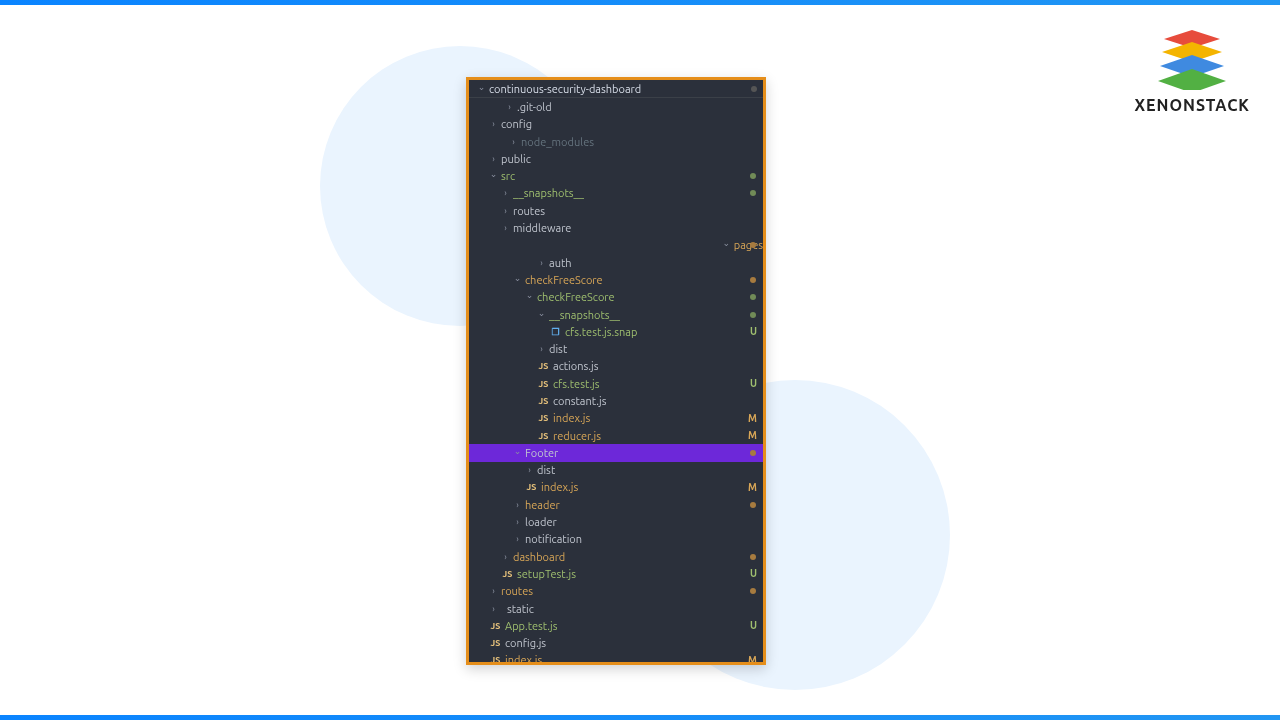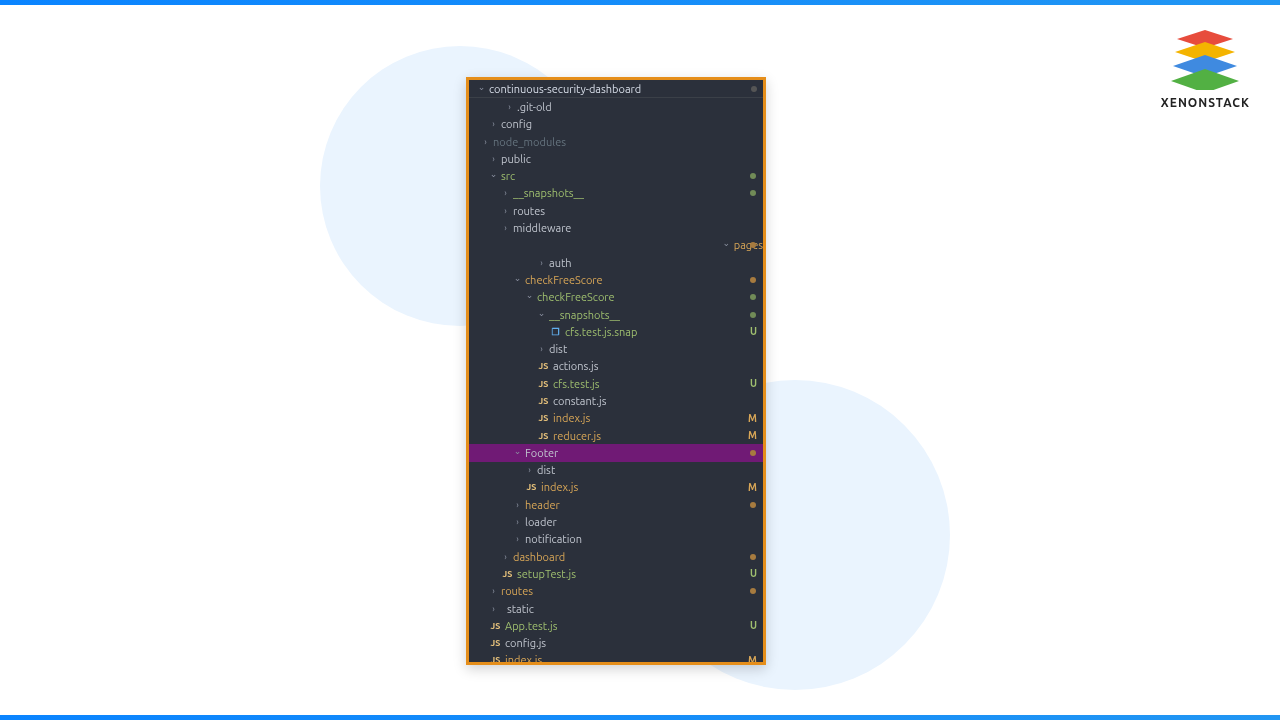--- a/index.html
+++ b/index.html
@@ -2,25 +2,25 @@
 <html><head>
 <meta charset="utf-8">
 <style>
   html,body{margin:0;padding:0;width:1280px;height:720px;font-family:'Ubuntu','Segoe UI',Arial,sans-serif;background:#fff;overflow:hidden}
   .topbar{position:absolute;top:0;left:0;right:0;height:5px;background:linear-gradient(90deg,#0a84ff 0%,#2196f3 100%)}
   .bottombar{position:absolute;bottom:0;left:0;right:0;height:5px;background:linear-gradient(90deg,#0a84ff 0%,#2196f3 100%)}
   .bgcirc1{position:absolute;width:280px;height:280px;border-radius:50%;background:#eaf4fe;left:320px;top:46px;z-index:0}
   .bgcirc2{position:absolute;width:310px;height:310px;border-radius:50%;background:#eaf4fe;left:640px;top:380px;z-index:0}
   .brand{position:absolute;top:30px;right:30px;text-align:center}
   .brand svg{display:block;margin:0 auto 6px}
-  .brand-text{font-size:12px;font-weight:600;letter-spacing:1px;color:#222}
+  .brand-text{font-size:16px;font-weight:600;letter-spacing:1px;color:#222}
   .panel{position:absolute;left:466px;top:77px;width:294px;height:582px;background:#2b303b;border:3px solid #e58e1a;box-shadow:0 4px 12px rgba(0,0,0,.18);overflow:hidden;z-index:2}
   .row{display:flex;align-items:center;height:17.3px;position:relative;color:#c0c5ce;font-size:11px;cursor:pointer}
   .row.root{color:#d8dee9;border-bottom:1px solid #3b4048}
-  .row.selected{background:#701a75}
+  .row.selected{background:#6d28d9}
   .label{white-space:nowrap;overflow:hidden;text-overflow:ellipsis}
   .green{color:#9fbf6f}
   .orange{color:#d8a657}
   .grey{color:#65737e}
   .chev{display:inline-block;width:9px;text-align:center;margin-right:3px;color:#8a90a0;font-size:9px}
   .chev.right::before{content:"\203A"}
   .chev.down::before{content:"\2304";position:relative;top:-2px}
   .icon{display:inline-block;width:13px;text-align:center;margin-right:3px;font-size:9px;font-weight:bold}
   .icon.js{color:#e5c07b}
   .icon.snap{color:#61afef}
@@ -59,21 +59,21 @@
       <span class="dot root"></span>
     </div>
     <div class="row" style="padding-left: 36px;">
       <span class="chev right"></span>
       <span class="label">.git-old</span>
     </div>
     <div class="row" style="padding-left: 20px;">
       <span class="chev right"></span>
       <span class="label">config</span>
     </div>
-    <div class="row" style="padding-left: 12px;">
+    <div class="row" style="padding-left: 12px; margin-left: 28px;">
       <span class="chev right"></span>
       <span class="label grey">node_modules</span>
     </div>
     <div class="row" style="padding-left: 20px;">
       <span class="chev right"></span>
       <span class="label">public</span>
     </div>
     <div class="row" style="padding-left: 20px;">
       <span class="chev down"></span>
       <span class="label green">src</span>

